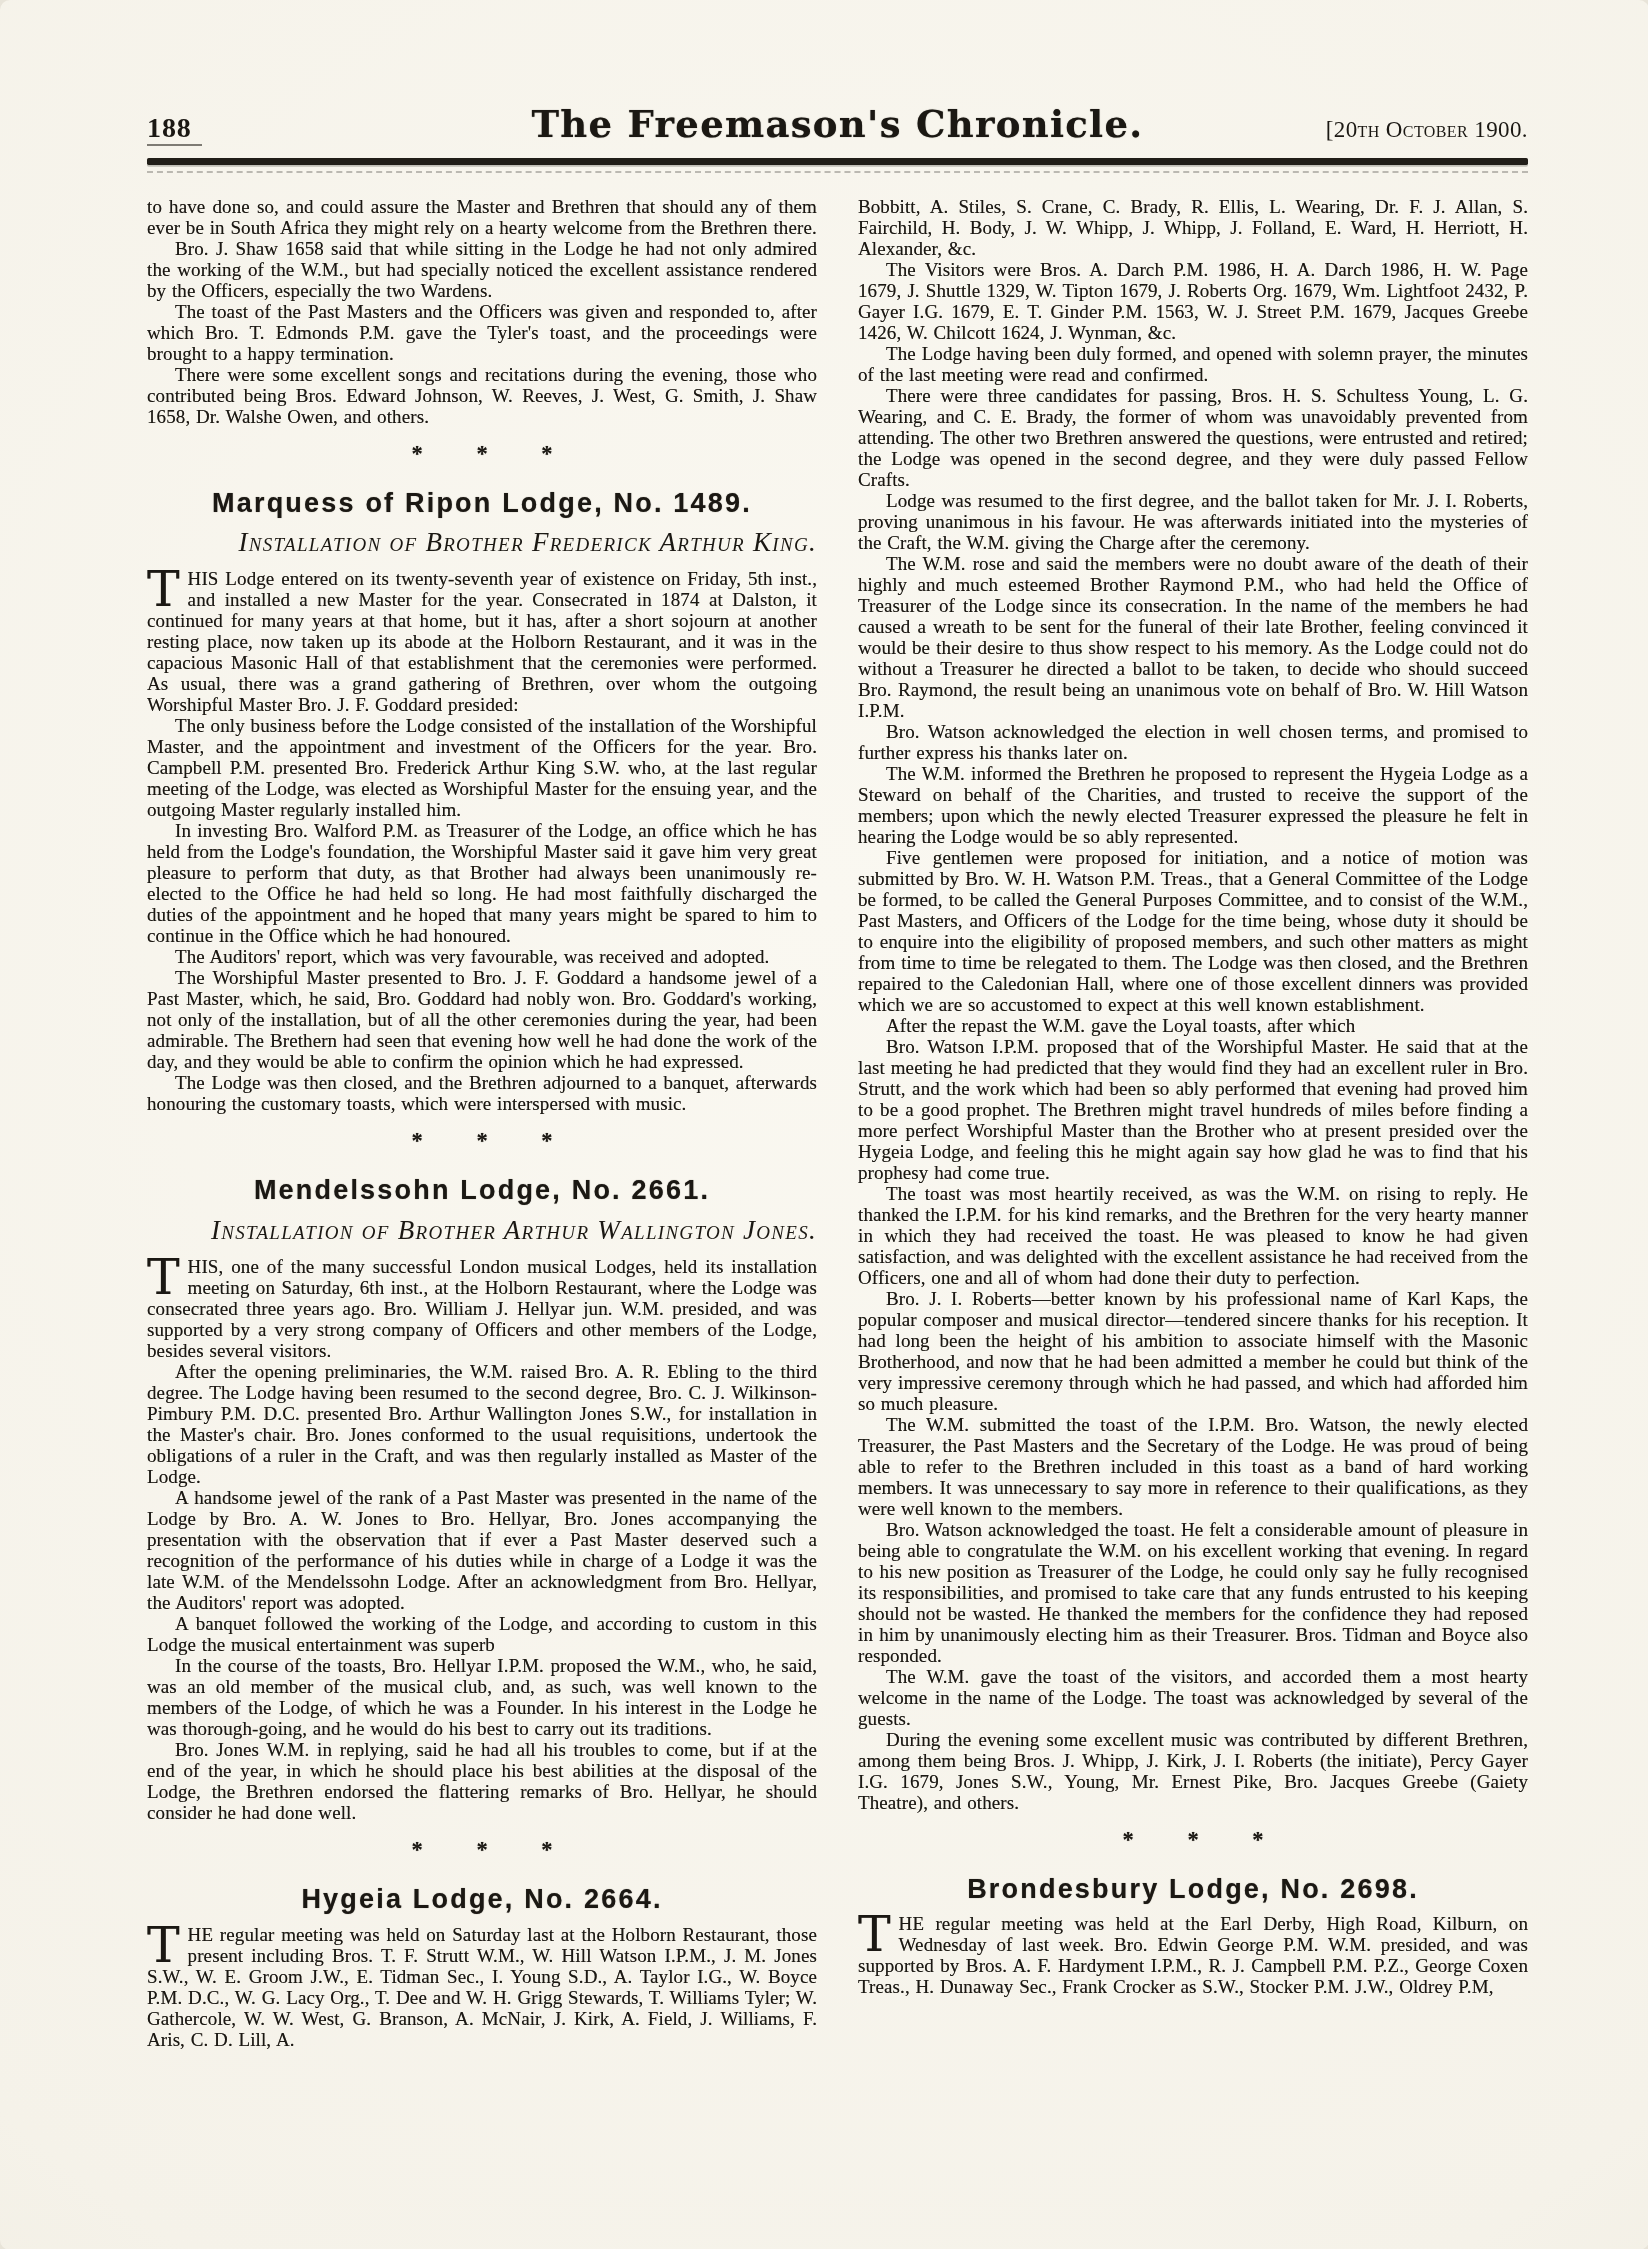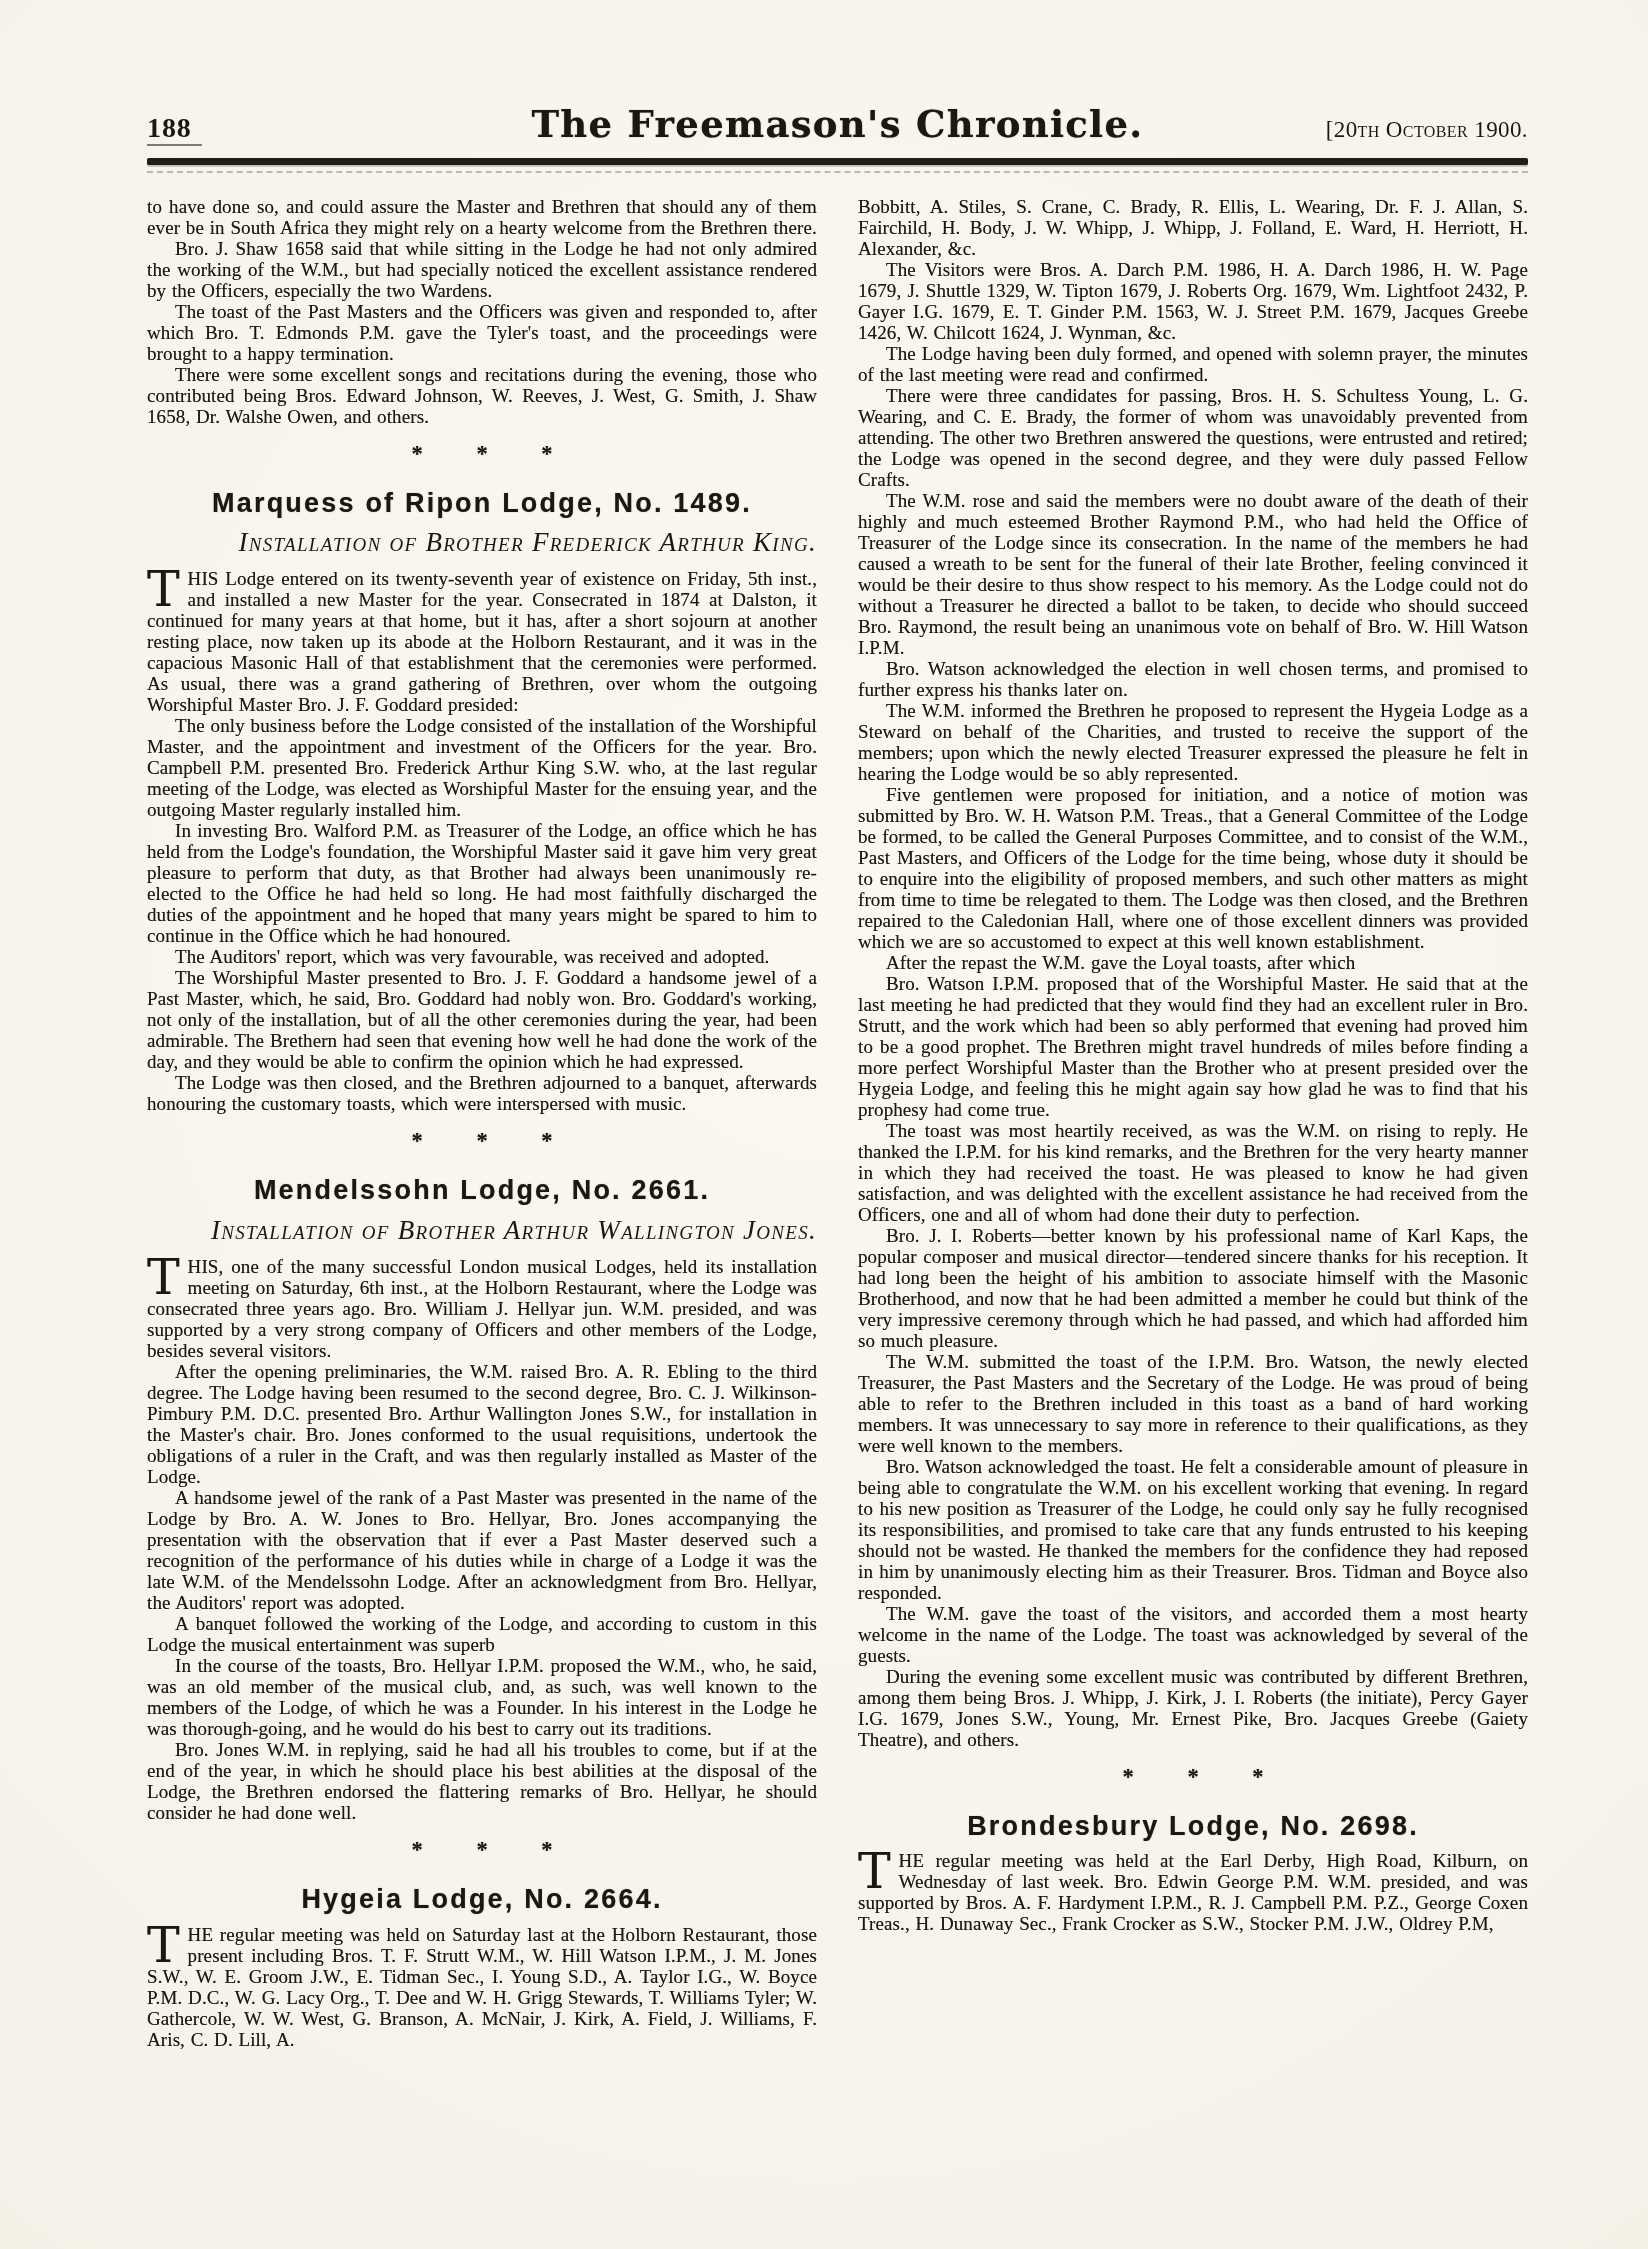--- a/index.html
+++ b/index.html
@@ -7,20 +7,21 @@
     position: relative;
     width: 1649px;
     height: 2250px;
     margin: 0 auto;
     background: radial-gradient(ellipse 120% 100% at 50% 40%, #faf8f1 0%, #f5f2e9 68%, #ece8db 100%);
     color: #1b1813;
     font-family: "Liberation Serif", serif;
     overflow: hidden;
     box-sizing: border-box;
     padding: 102px 121px 0 147px;
+    border-radius: 10px;
   }
   
   .header-row {
     display: grid;
     grid-template-columns: 1fr auto 1fr;
     align-items: baseline;
     margin-bottom: 12px;
   }
   .page-number {
     font-size: 28px;
@@ -152,20 +153,21 @@
 
       <h2 class="lodge-heading">Hygeia Lodge, No. 2664.</h2>
       <p class="lead"><span class="dropcap">T</span><span>HE regular meeting was held on Saturday last at the Holborn Restaurant, those present including Bros. T. F. Strutt W.M., W. Hill Watson I.P.M., J. M. Jones S.W., W. E. Groom J.W., E. Tidman Sec., I. Young S.D., A. Taylor I.G., W. Boyce P.M. D.C., W. G. Lacy Org., T. Dee and W. H. Grigg Stewards, T. Williams Tyler;  W. Gathercole, W. W. West, G. Branson, A. McNair, J. Kirk, A. Field, J. Williams, F. Aris, C. D. Lill, A.</span></p>
     </section>
 
     <section class="col">
       <p class="noindent">Bobbitt, A. Stiles, S. Crane, C. Brady, R. Ellis, L. Wearing, Dr. F. J. Allan, S. Fairchild, H. Body, J. W. Whipp, J. Whipp, J. Folland, E. Ward, H. Herriott, H. Alexander, &amp;c.</p>
       <p>The Visitors were Bros. A. Darch P.M. 1986, H. A. Darch 1986, H. W. Page 1679, J. Shuttle 1329, W. Tipton 1679, J. Roberts Org. 1679, Wm. Lightfoot 2432, P. Gayer I.G. 1679, E. T. Ginder P.M. 1563, W. J. Street P.M. 1679, Jacques Greebe 1426, W. Chilcott 1624, J. Wynman, &amp;c.</p>
       <p>The Lodge having been duly formed, and opened with solemn prayer, the minutes of the last meeting were read and confirmed.</p>
       <p>There were three candidates for passing, Bros. H. S. Schultess Young, L. G. Wearing, and C. E. Brady, the former of whom was unavoidably prevented from attending.  The other two Brethren answered the questions, were entrusted and retired;  the Lodge was opened in the second degree, and they were duly passed Fellow Crafts.</p>
+      <p>Lodge was resumed to the first degree, and the ballot taken for Mr. J. I. Roberts, proving unanimous in his favour.  He was afterwards initiated into the mysteries of the Craft, the W.M. giving the Charge after the ceremony.</p>
       <p>The W.M. rose and said the members were no doubt aware of the death of their highly and much esteemed Brother Raymond P.M., who had held the Office of Treasurer of the Lodge since its consecration.  In the name of the members he had caused a wreath to be sent for the funeral of their late Brother, feeling convinced it would be their desire to thus show respect to his memory.  As the Lodge could not do without a Treasurer he directed a ballot to be taken, to decide who should succeed Bro. Raymond, the result being an unanimous vote on behalf of Bro. W. Hill Watson I.P.M.</p>
       <p>Bro. Watson acknowledged the election in well chosen terms, and promised to further express his thanks later on.</p>
       <p>The W.M. informed the Brethren he proposed to represent the Hygeia Lodge as a Steward on behalf of the Charities, and trusted to receive the support of the members;  upon which the newly elected Treasurer expressed the pleasure he felt in hearing the Lodge would be so ably represented.</p>
       <p>Five gentlemen were proposed for initiation, and a notice of motion was submitted by Bro. W. H. Watson P.M. Treas., that a General Committee of the Lodge be formed, to be called the General Purposes Committee, and to consist of the W.M., Past Masters, and Officers of the Lodge for the time being, whose duty it should be to enquire into the eligibility of proposed members, and such other matters as might from time to time be relegated to them.  The Lodge was then closed, and the Brethren repaired to the Caledonian Hall, where one of those excellent dinners was provided which we are so accustomed to expect at this well known establishment.</p>
       <p>After the repast the W.M. gave the Loyal toasts, after which</p>
       <p>Bro. Watson I.P.M. proposed that of the Worshipful Master. He said that at the last meeting he had predicted that they would find they had an excellent ruler in Bro. Strutt, and the work which had been so ably performed that evening had proved him to be a good prophet.  The Brethren might travel hundreds of miles before finding a more perfect Worshipful Master than the Brother who at present presided over the Hygeia Lodge, and feeling this he might again say how glad he was to find that his prophesy had come true.</p>
       <p>The toast was most heartily received, as was the W.M. on rising to reply.  He thanked the I.P.M. for his kind remarks, and the Brethren for the very hearty manner in which they had received the toast.  He was pleased to know he had given satisfaction, and was delighted with the excellent assistance he had received from the Officers, one and all of whom had done their duty to perfection.</p>
       <p>Bro. J. I. Roberts—better known by his professional name of Karl Kaps, the popular composer and musical director—tendered sincere thanks for his reception.  It had long been the height of his ambition to associate himself with the Masonic Brotherhood, and now that he had been admitted a member he could but think of the very impressive ceremony through which he had passed, and which had afforded him so much pleasure.</p>
       <p>The W.M. submitted the toast of the I.P.M. Bro. Watson, the newly elected Treasurer, the Past Masters and the Secretary of the Lodge.  He was proud of being able to refer to the Brethren included in this toast as a band of hard working members. It was unnecessary to say more in reference to their qualifications, as they were well known to the members.</p>
       <p>Bro. Watson acknowledged the toast.  He felt a considerable amount of pleasure in being able to congratulate the W.M. on his excellent working that evening.  In regard to his new position as Treasurer of the Lodge, he could only say he fully recognised its responsibilities, and promised to take care that any funds entrusted to his keeping should not be wasted.  He thanked the members for the confidence they had reposed in him by unanimously electing him as their Treasurer.  Bros. Tidman and Boyce also responded.</p>

